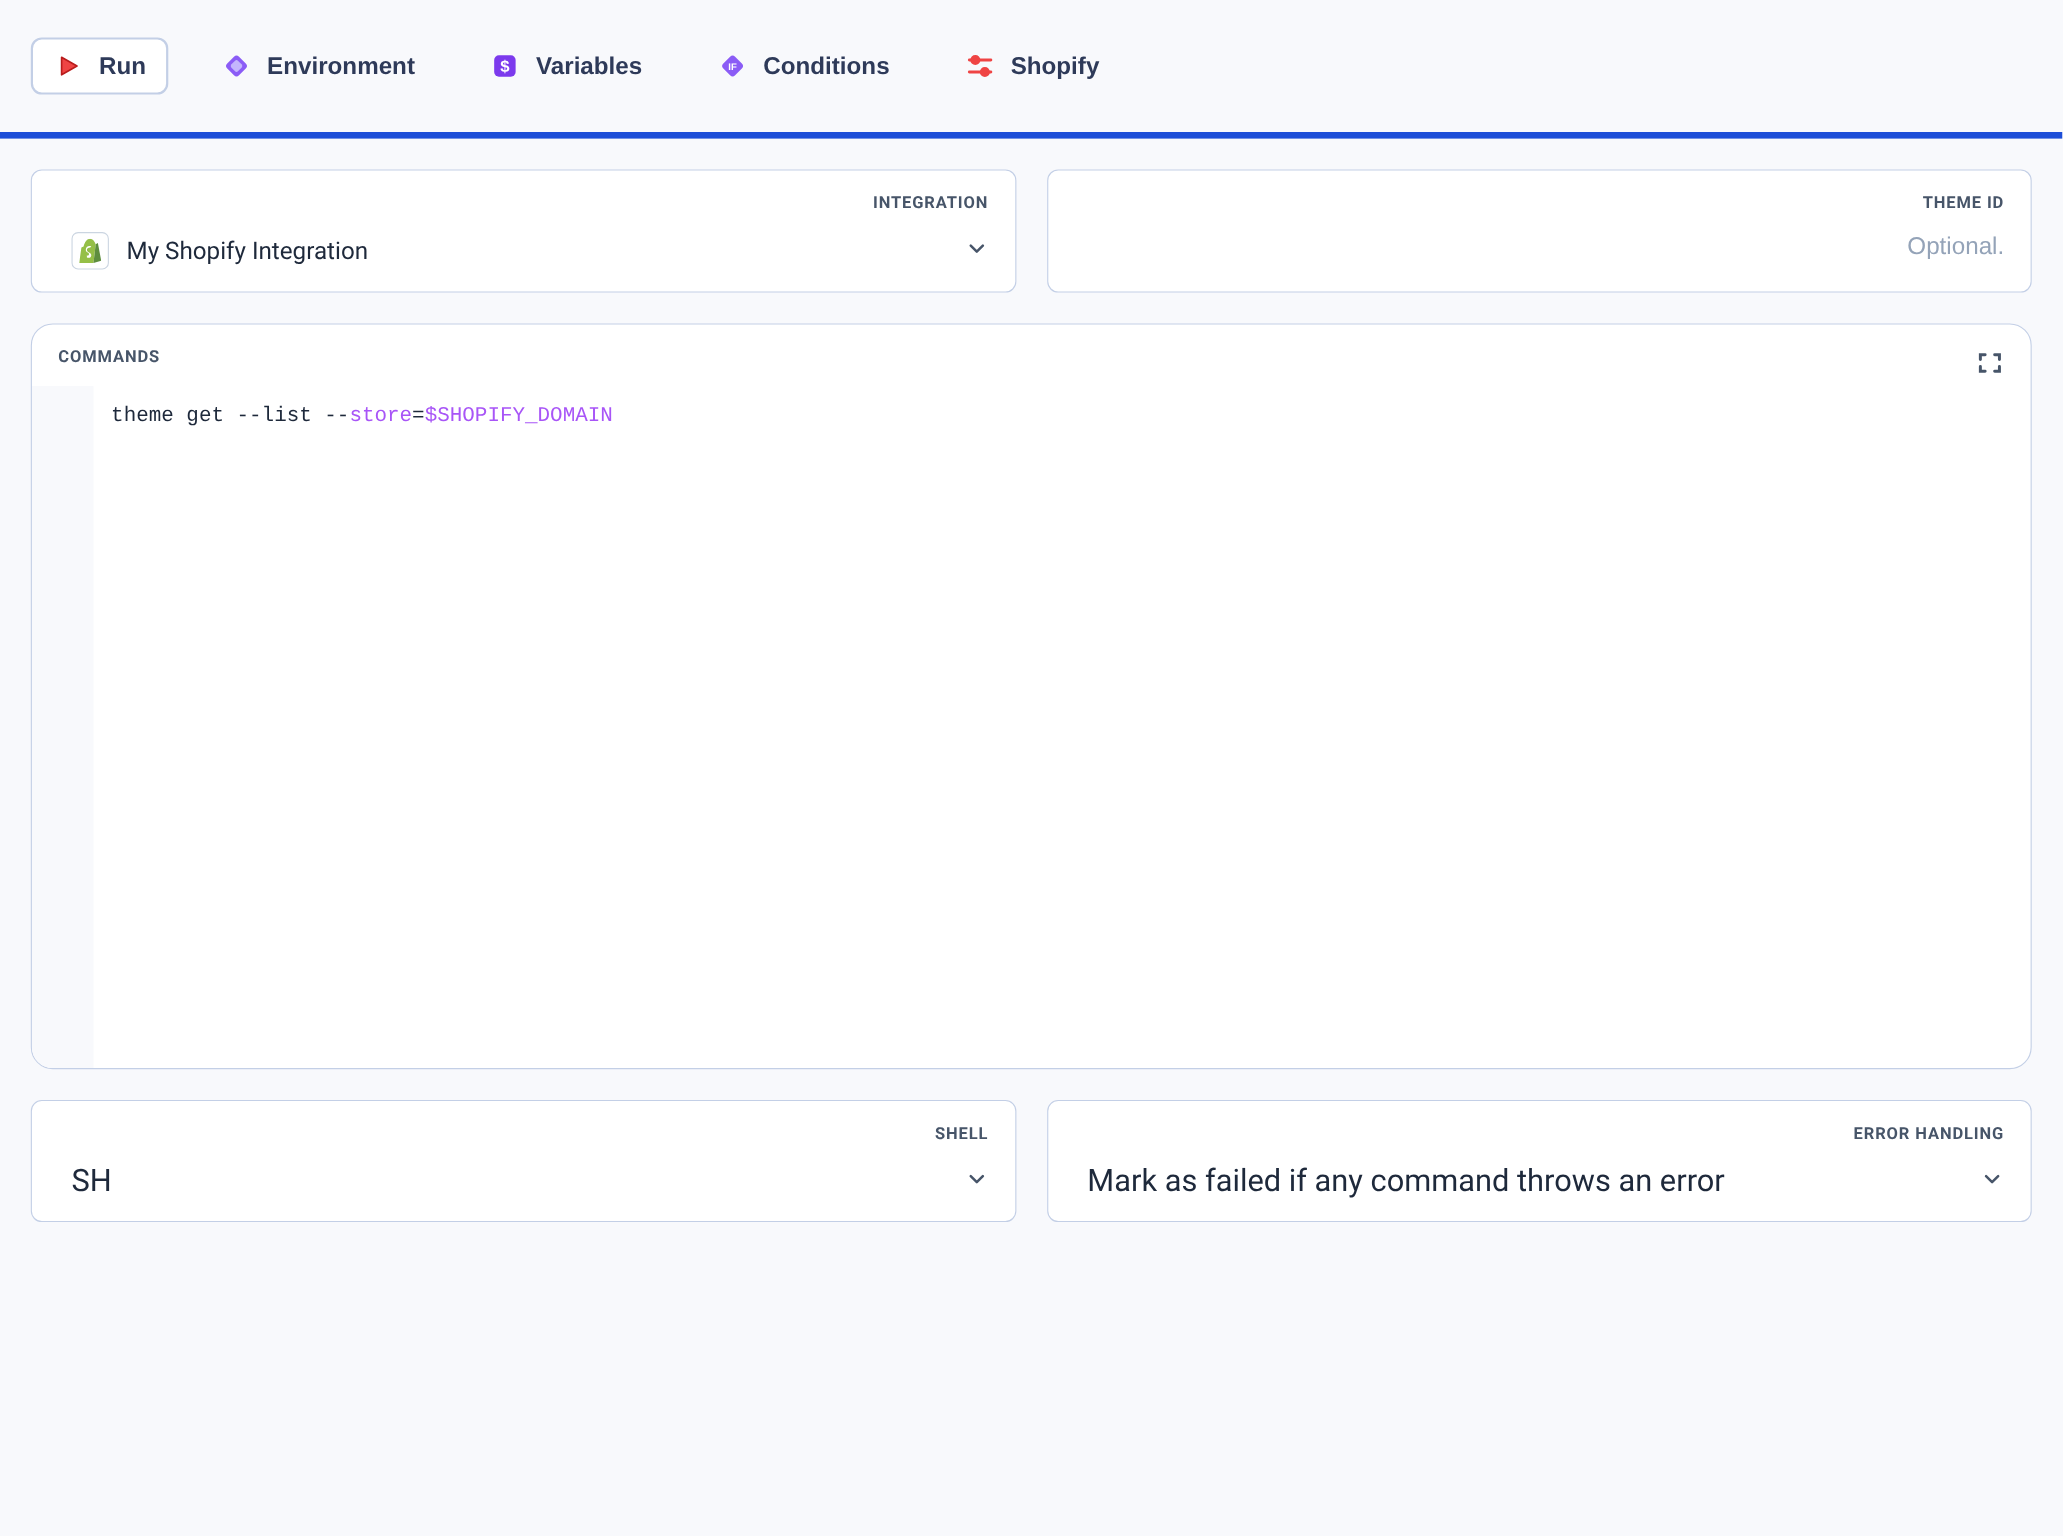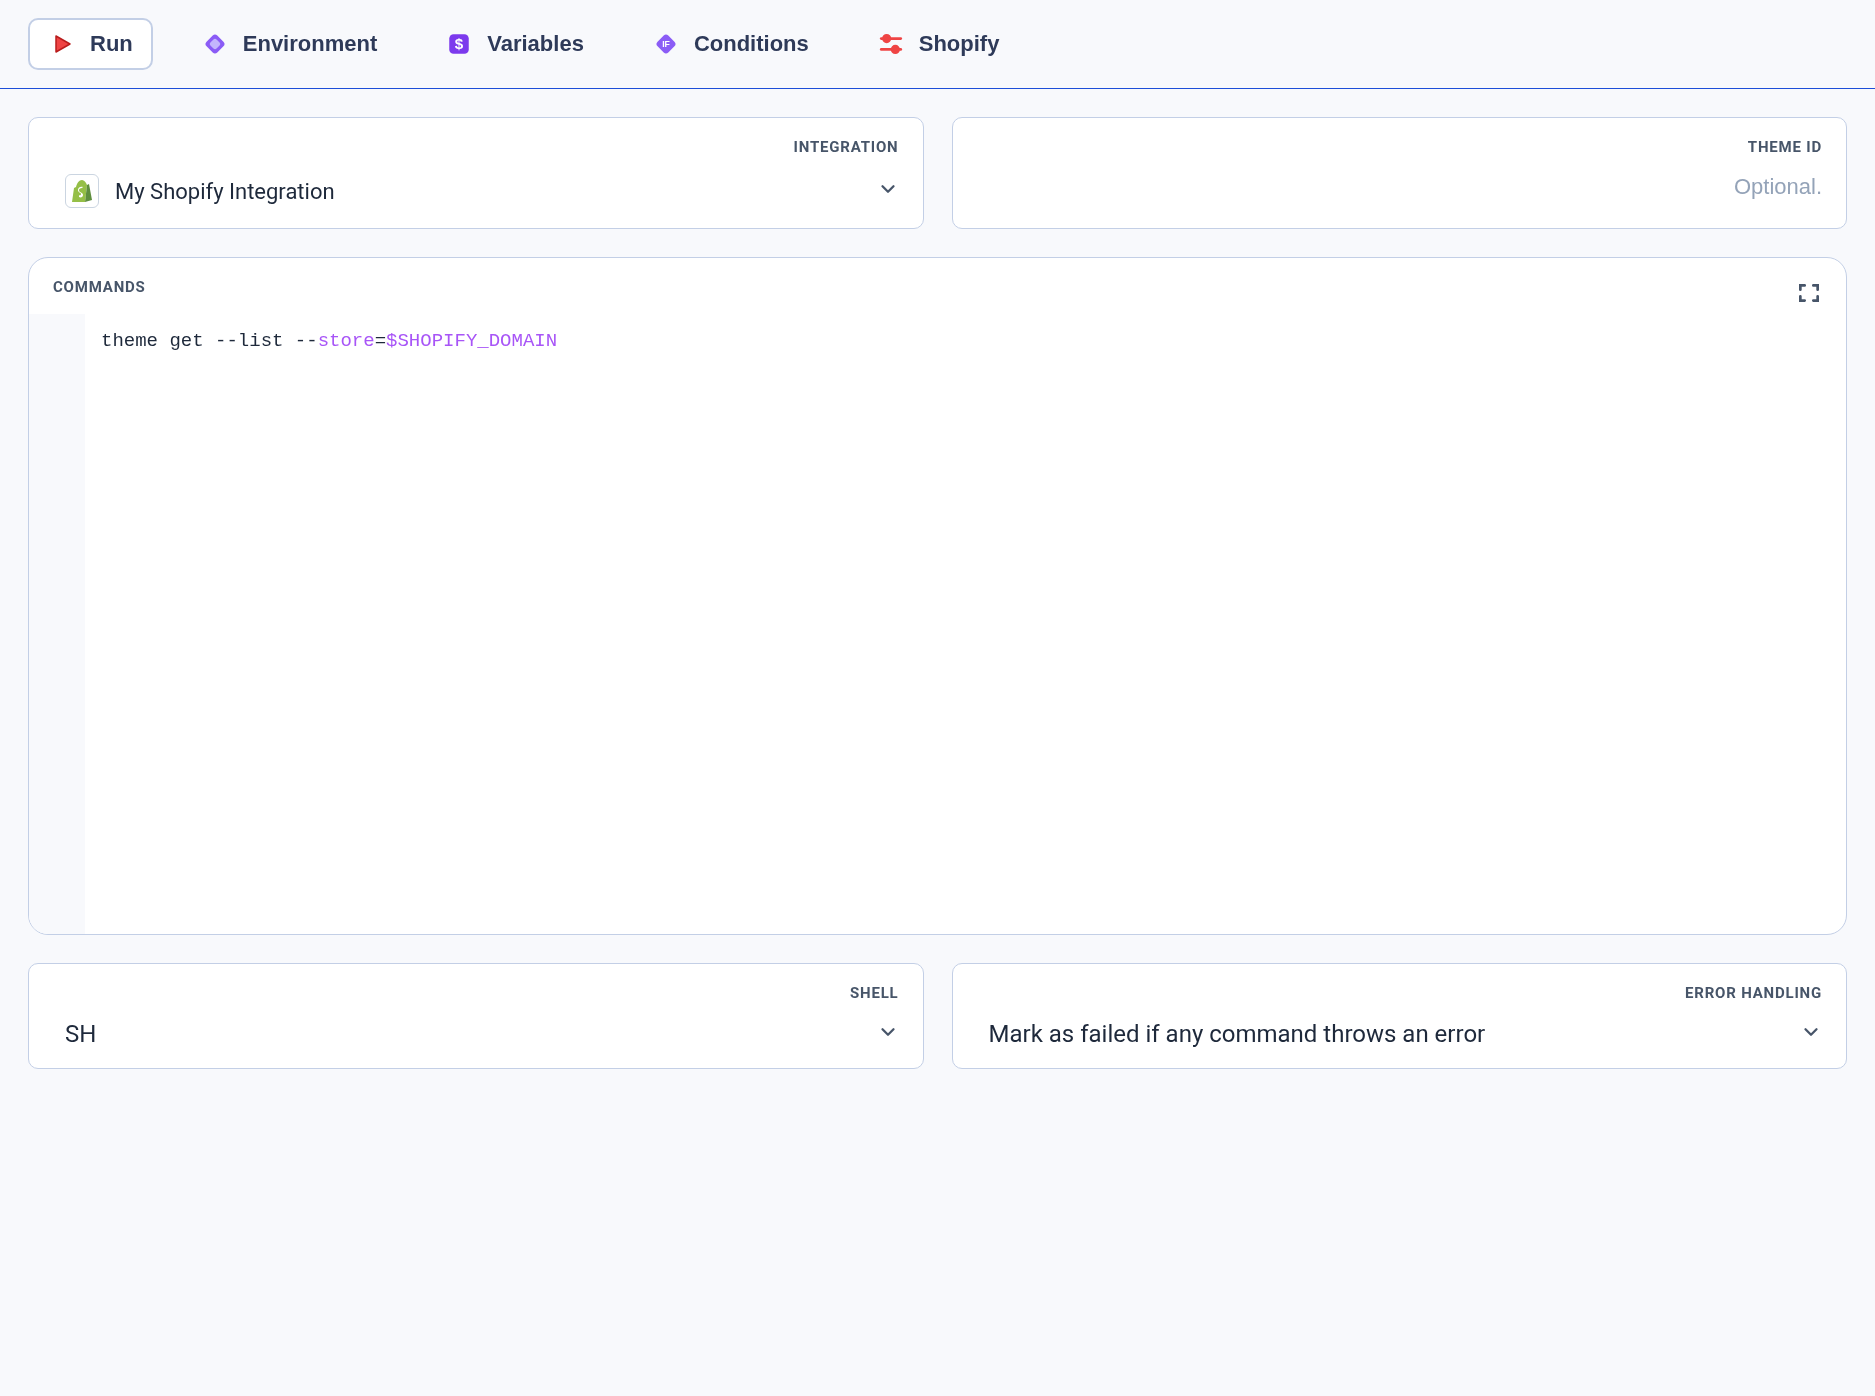--- a/index.html
+++ b/index.html
@@ -8,23 +8,23 @@
       padding: 0;
     }
     body {
       font-family: -apple-system, BlinkMacSystemFont, "Segoe UI", Roboto, Helvetica, Arial, sans-serif;
       background: #f8f9fc;
       color: #1e293b;
     }
     .toolbar {
       display: flex;
       gap: 28px;
-      padding: 18px 28px;
+      padding: 34px 28px;
       background: #f8f9fc;
-      border-bottom: 1px solid #1d4ed8;
+      border-bottom: 6px solid #1d4ed8;
     }
     .tab {
       display: flex;
       align-items: center;
       gap: 14px;
       padding: 10px 18px;
       border-radius: 10px;
       font-size: 22px;
       font-weight: 600;
       color: #2e3a59;
@@ -150,21 +150,21 @@
       padding: 12px 12px 12px 0;
     }
     .code-body {
       flex: 1;
       padding: 12px 16px;
       white-space: pre;
       color: #1e293b;
     }
     .tok-purple { color: #a855f7; }
     .shell-value, .error-value {
-      font-size: 24px;
+      font-size: 28px;
       color: #1e293b;
     }
   </style>
 </head>
 <body>
 
 <div class="toolbar">
 
   <button class="tab active">
     <span class="tab-icon">

